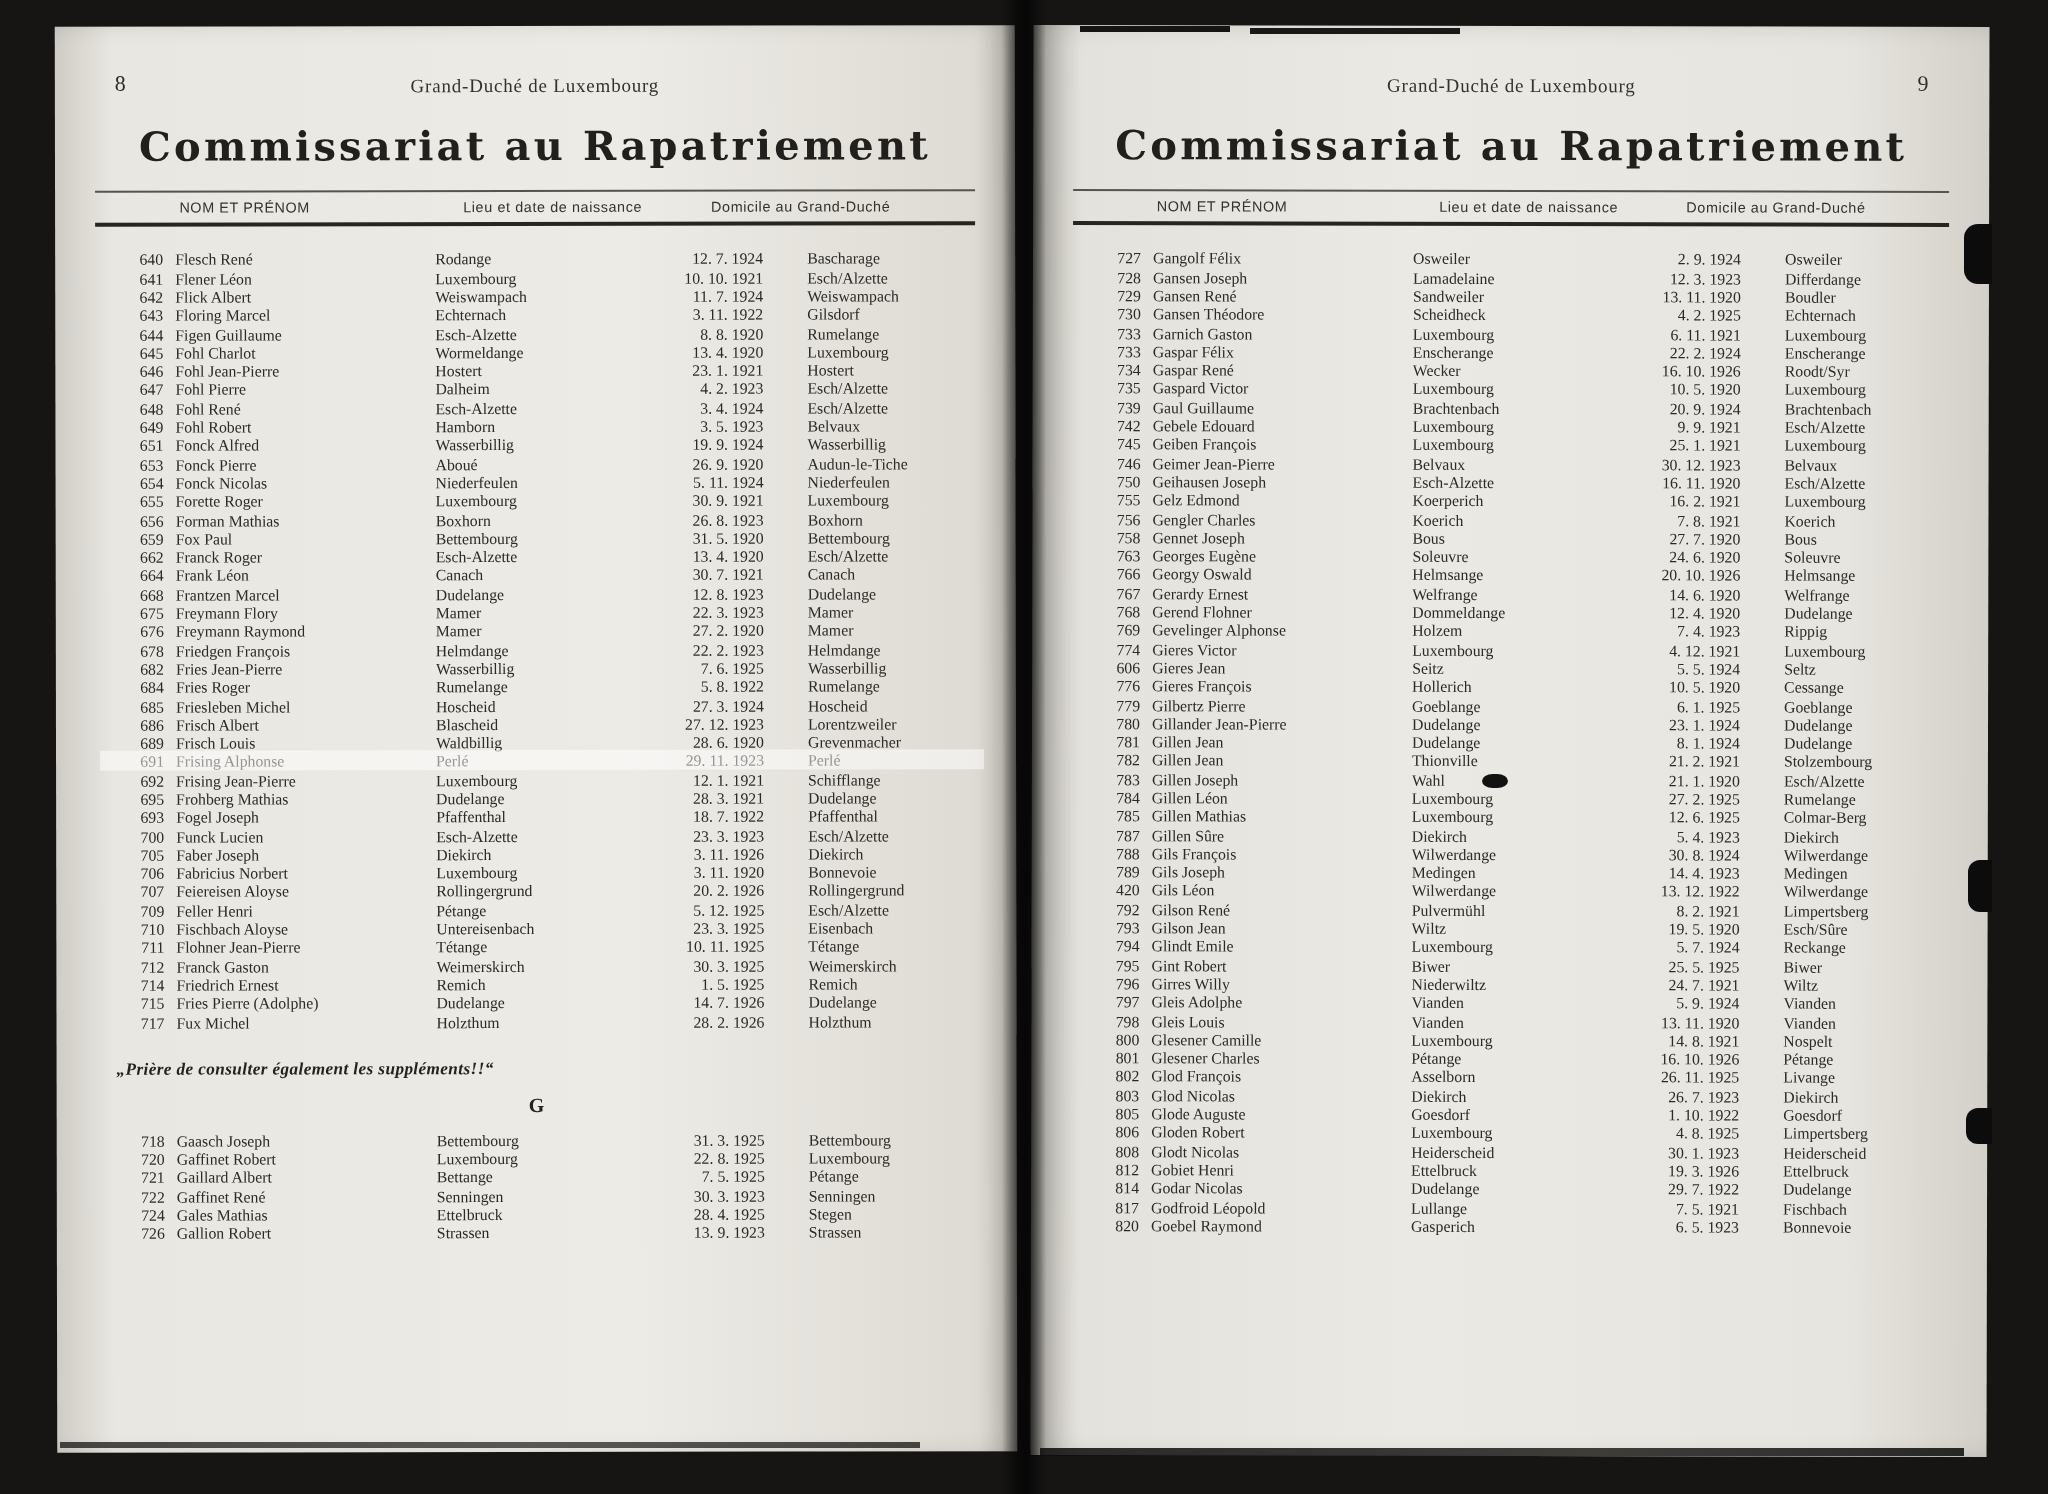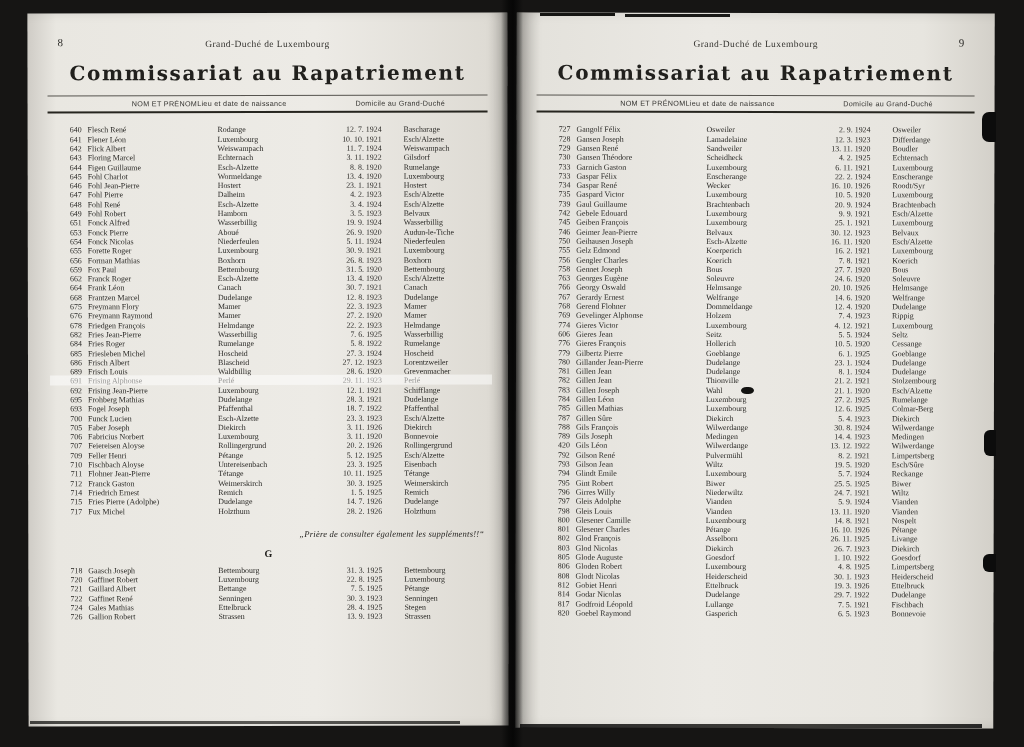--- a/index.html
+++ b/index.html
@@ -28,34 +28,34 @@
   .title{
     margin-top:9px;text-align:center;
     font-family:"DejaVu Serif",serif;font-weight:bold;
     font-size:20px;letter-spacing:1.6px;color:#21201d;
   }
   .rule-thin{height:1px;background:#56544f;margin:10px 20px 0}
   .colheads{
     display:flex;align-items:center;margin:0 20px;height:15px;
     font-family:"Liberation Sans",sans-serif;font-size:7.2px;letter-spacing:.3px;color:#33322f;
   }
-  .ch-name{width:34%;text-align:right}
-  .ch-birth{flex:1;}
+  .ch-name{width:34%;text-align:center}
+  .ch-birth{flex:1;text-align:center}
   .ch-dom{width:30%;text-align:left}
   .rule-heavy{height:2.4px;background:#26251f;margin:0 20px}
   .tbl{margin:12px 24px 0 30px}
   .tbl.second{margin-top:7px}
   .row{
     display:grid;grid-template-columns:24px 124px 94px 64px 1fr;column-gap:6px;
     height:9.3px;line-height:9.4px;font-size:7.9px;white-space:nowrap;color:#2b2a27;
   }
   .c-num{text-align:right}
   .c-date{text-align:right}
   .c-dom{padding-left:16px}
-  .note{margin:13px 24px 0 30px;text-align:right;font-size:8.6px;font-weight:normal;font-style:italic;letter-spacing:.2px;color:#23221f}
+  .note{margin:13px 24px 0 30px;text-align:left;font-size:8.6px;font-weight:bold;font-style:italic;letter-spacing:.2px;color:#23221f}
   .letter{margin-top:9px;text-align:center;font-size:10px;font-weight:bold;color:#23221f}
   .hl{position:absolute;left:22px;right:16px;top:362px;height:10px;background:rgba(255,255,255,.5);pointer-events:none}
   .gutter{
     position:absolute;left:501px;top:0;width:22px;height:747px;pointer-events:none;
     background:linear-gradient(90deg,rgba(0,0,0,0) 0,rgba(0,0,0,.55) 35%,rgba(5,5,5,.9) 55%,rgba(0,0,0,0) 100%);
   }
   .artifact{position:absolute;pointer-events:none;background:#0c0c0c}
   .blot{left:741px;top:387px;width:13px;height:7px;border-radius:50% / 60%;background:#121210}
   .edge1{left:982px;top:112px;width:14px;height:30px;border-radius:7px 0 0 7px}
   .edge2{left:984px;top:430px;width:12px;height:26px;border-radius:6px 0 0 6px}

